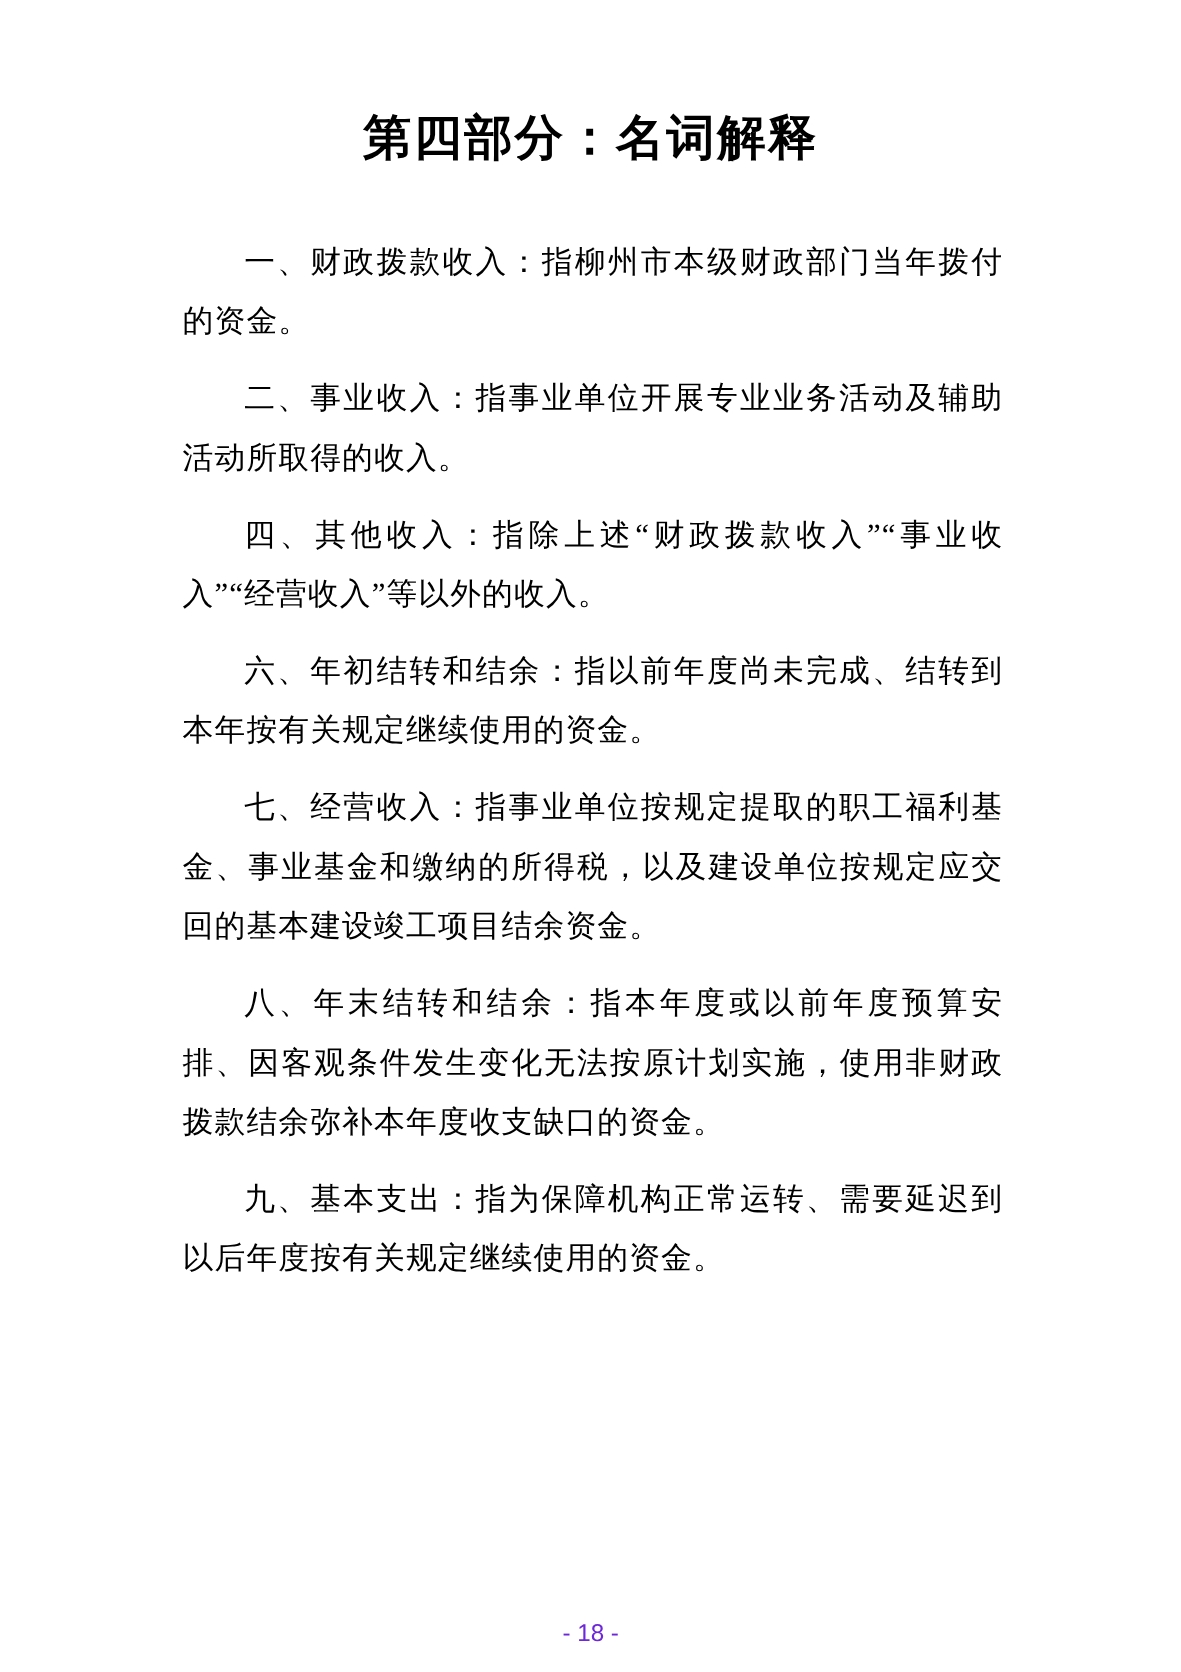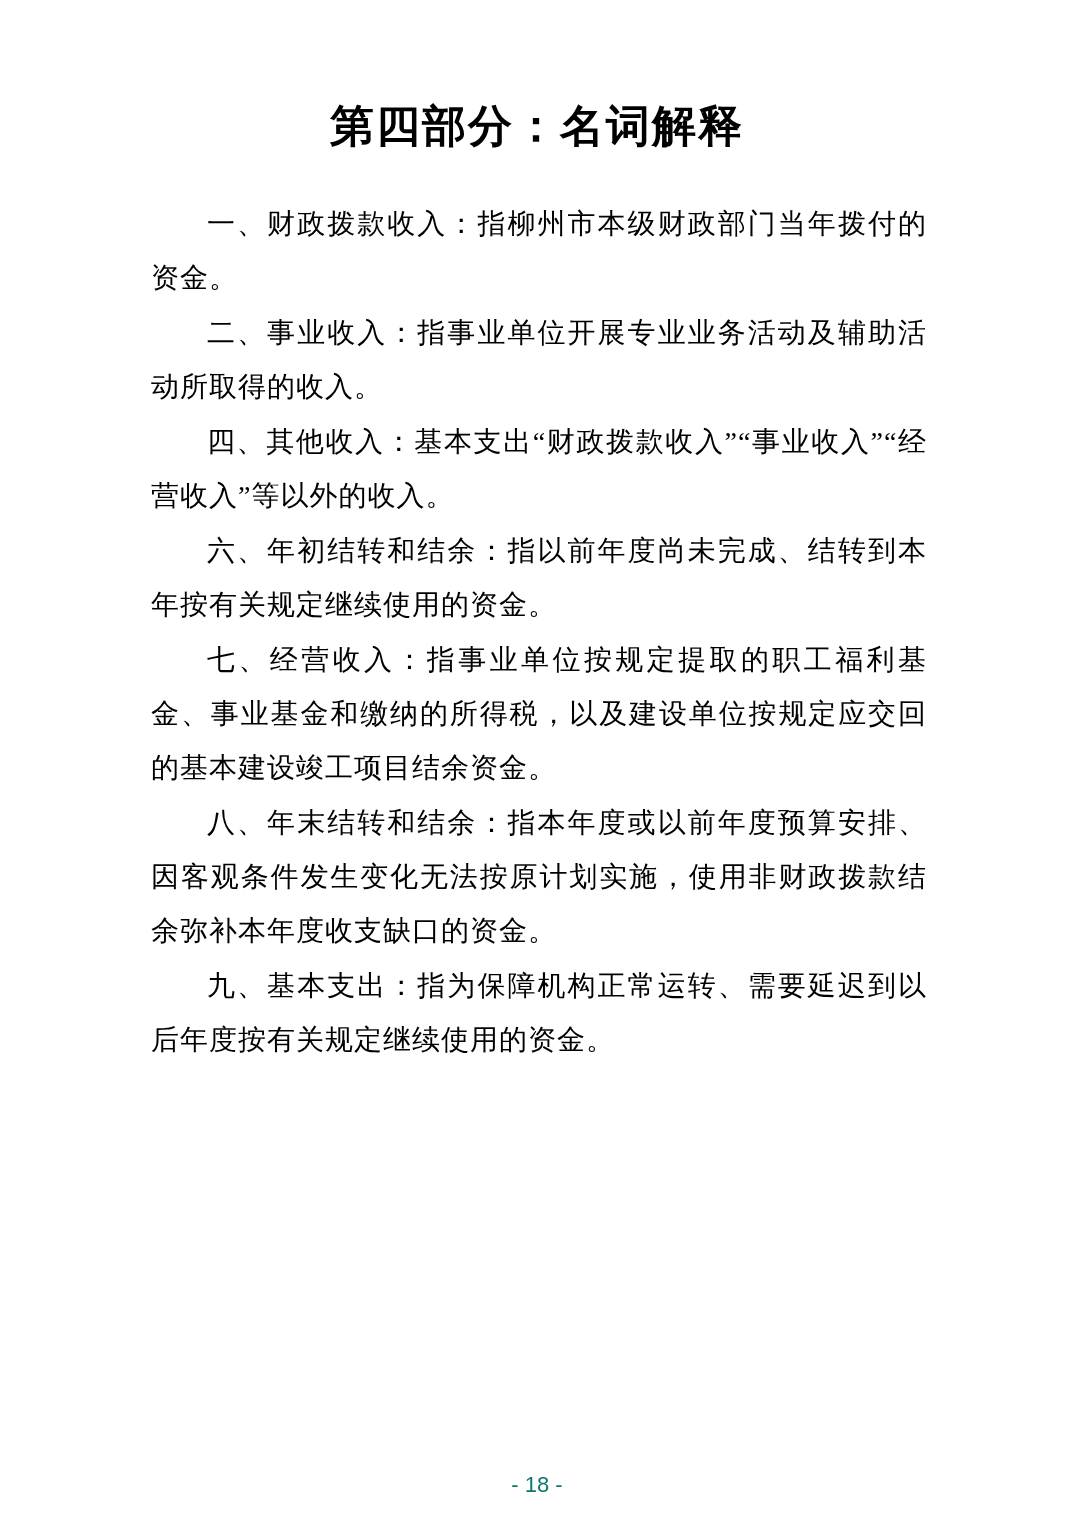--- a/index.html
+++ b/index.html
@@ -33,50 +33,50 @@
     position: absolute;
     top: 196px;
     left: 150px;
     width: 778px;
     font-family: "Liberation Serif", "DejaVu Serif", serif;
     font-weight: 400;
     font-size: 28px;
     color: #000000;
   }
   .doc-body p {
-    margin: 1px;
+    margin: 16px;
     padding: 0;
     line-height: 54px;
     text-indent: 2em;
     text-align: justify;
     text-justify: inter-character;
     letter-spacing: 1px;
   }
   .page-footer {
     position: absolute;
     bottom: 22px;
     left: 0;
     width: 1074px;
     text-align: center;
     font-family: "Liberation Sans", "DejaVu Sans", sans-serif;
     font-size: 22px;
-    color: #0f766e;
+    color: #6d28d9;
   }
 </style>
 </head>
 <body>
 
 <div class="page">
 
   <h1 class="doc-title">第四部分：名词解释</h1>
 
   <div class="doc-body">
     <p>一、财政拨款收入：指柳州市本级财政部门当年拨付的资金。</p>
     <p>二、事业收入：指事业单位开展专业业务活动及辅助活动所取得的收入。</p>
-    <p>四、其他收入：基本支出“财政拨款收入”“事业收入”“经营收入”等以外的收入。</p>
+    <p>四、其他收入：指除上述“财政拨款收入”“事业收入”“经营收入”等以外的收入。</p>
     <p>六、年初结转和结余：指以前年度尚未完成、结转到本年按有关规定继续使用的资金。</p>
     <p>七、经营收入：指事业单位按规定提取的职工福利基金、事业基金和缴纳的所得税，以及建设单位按规定应交回的基本建设竣工项目结余资金。</p>
     <p>八、年末结转和结余：指本年度或以前年度预算安排、因客观条件发生变化无法按原计划实施，使用非财政拨款结余弥补本年度收支缺口的资金。</p>
     <p>九、基本支出：指为保障机构正常运转、需要延迟到以后年度按有关规定继续使用的资金。</p>
   </div>
 
   <div class="page-footer">- 18 -</div>
 
 </div>
 

